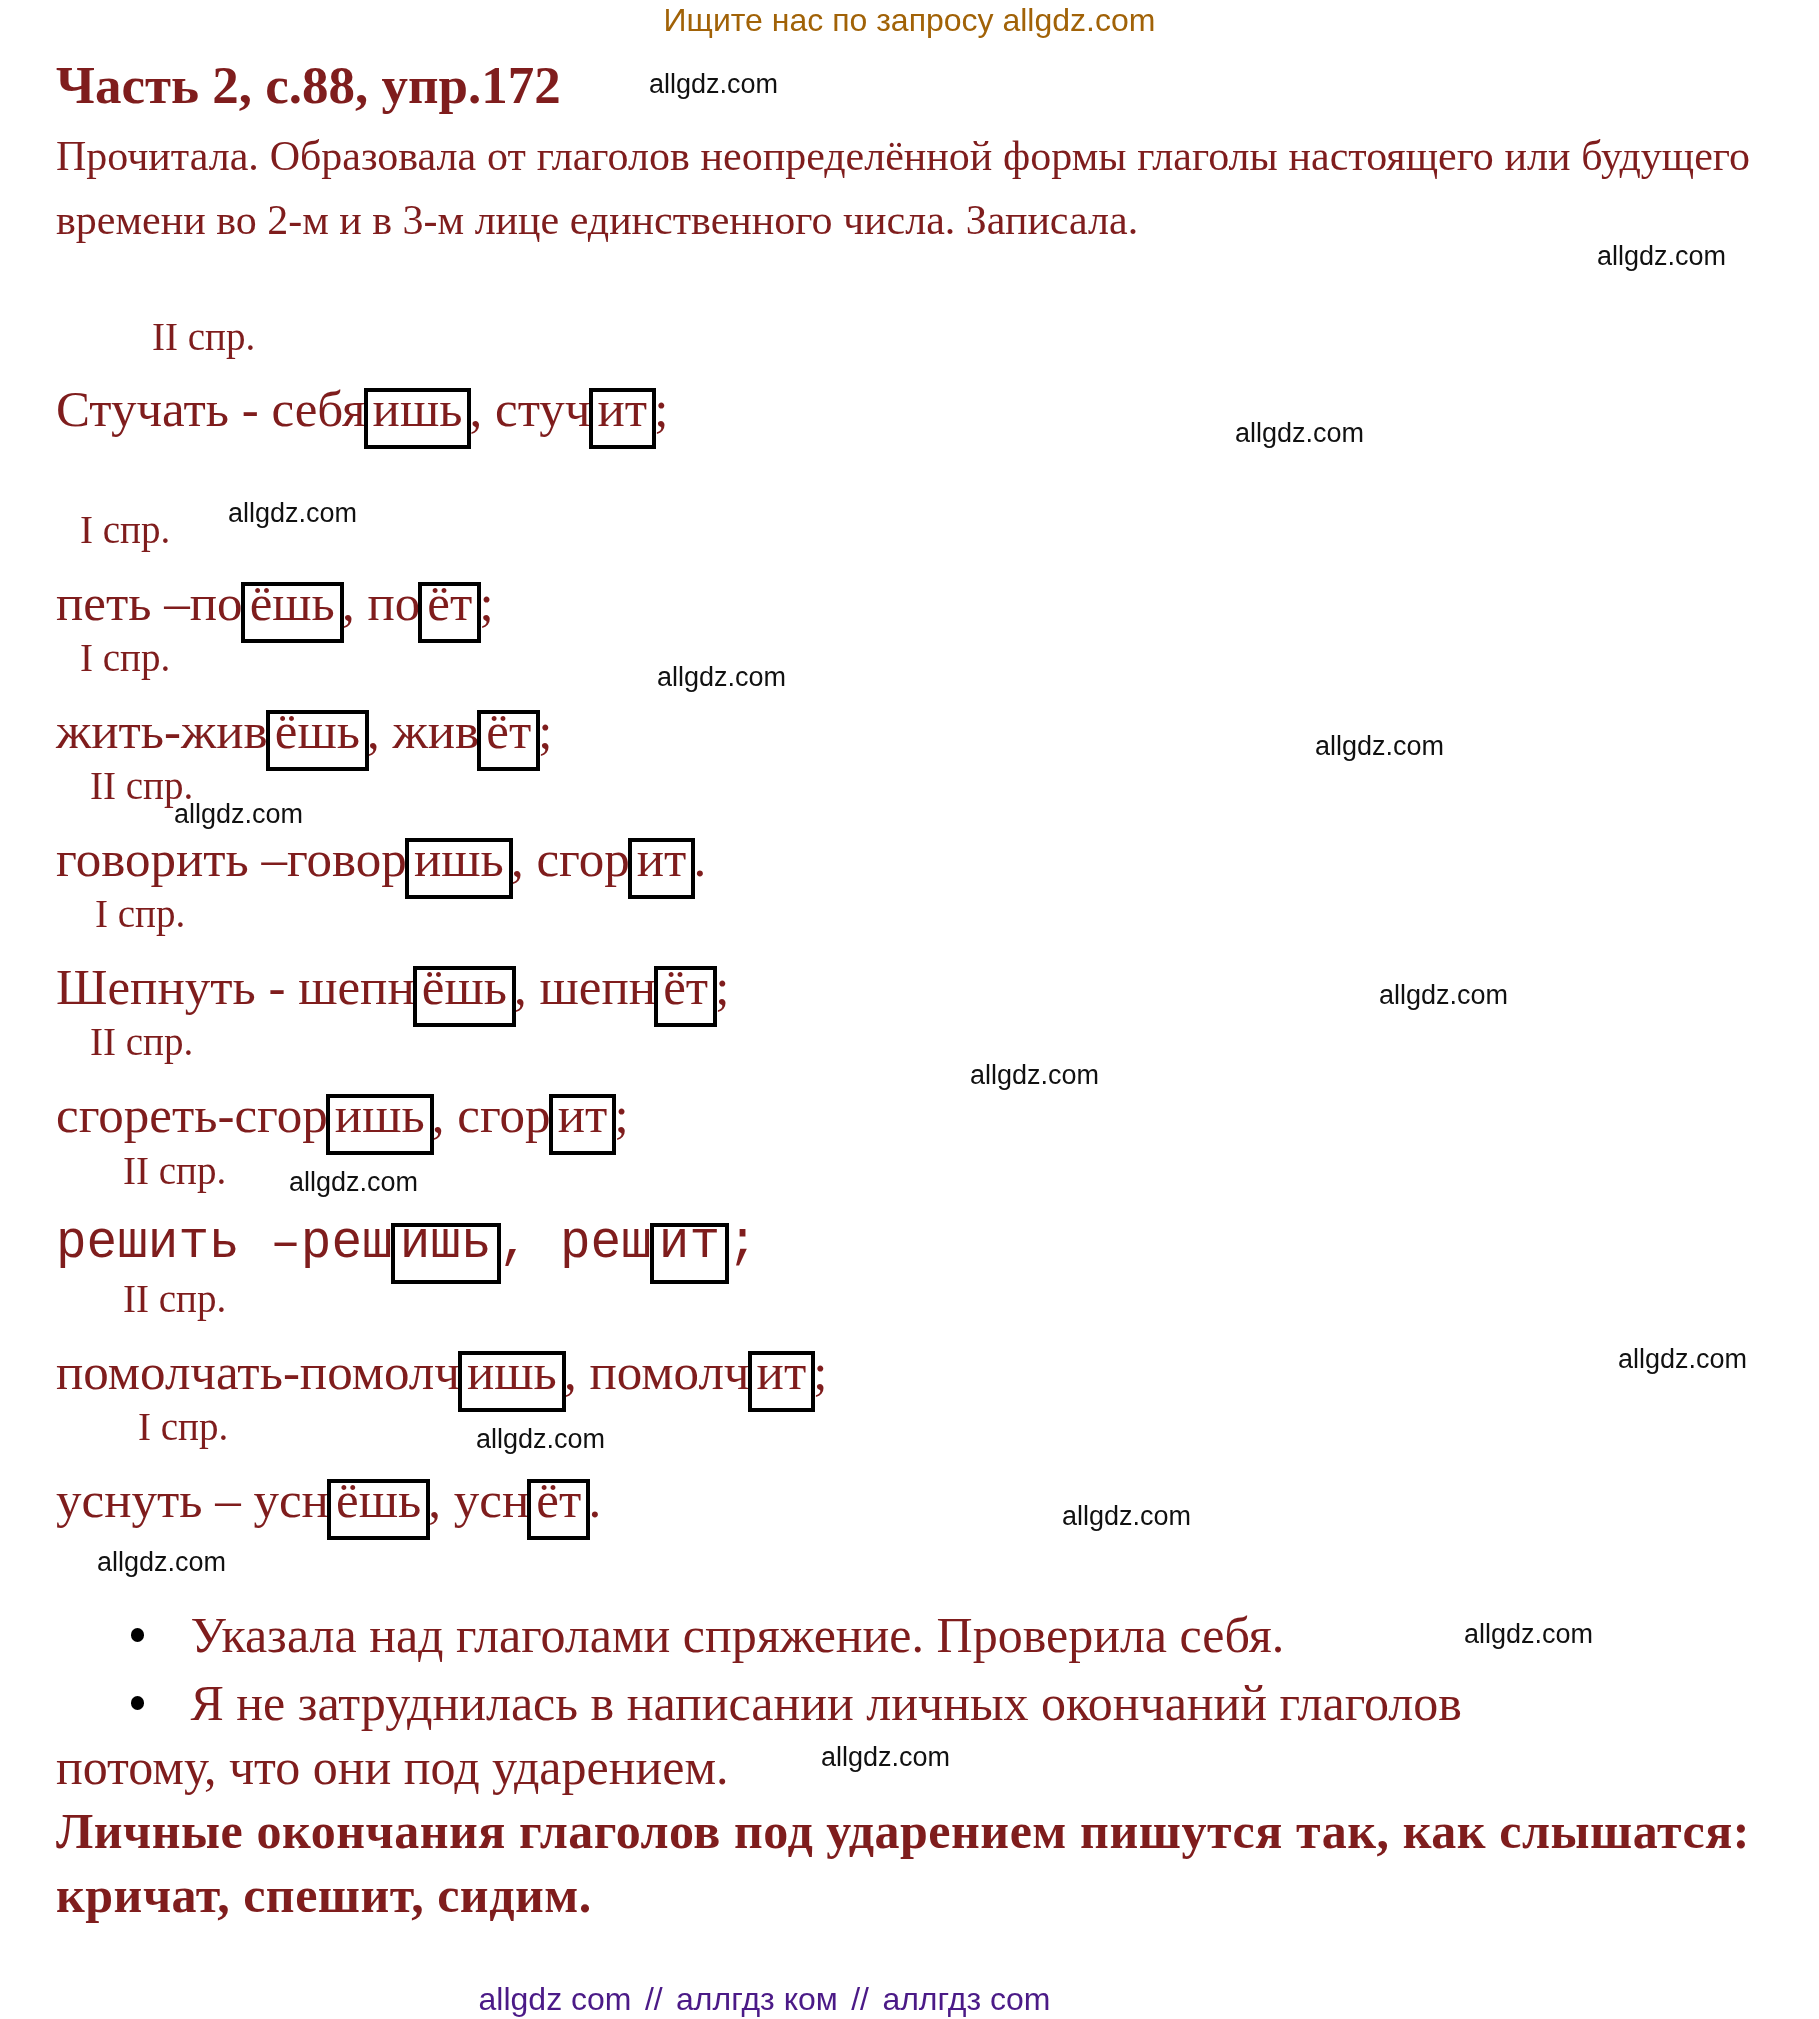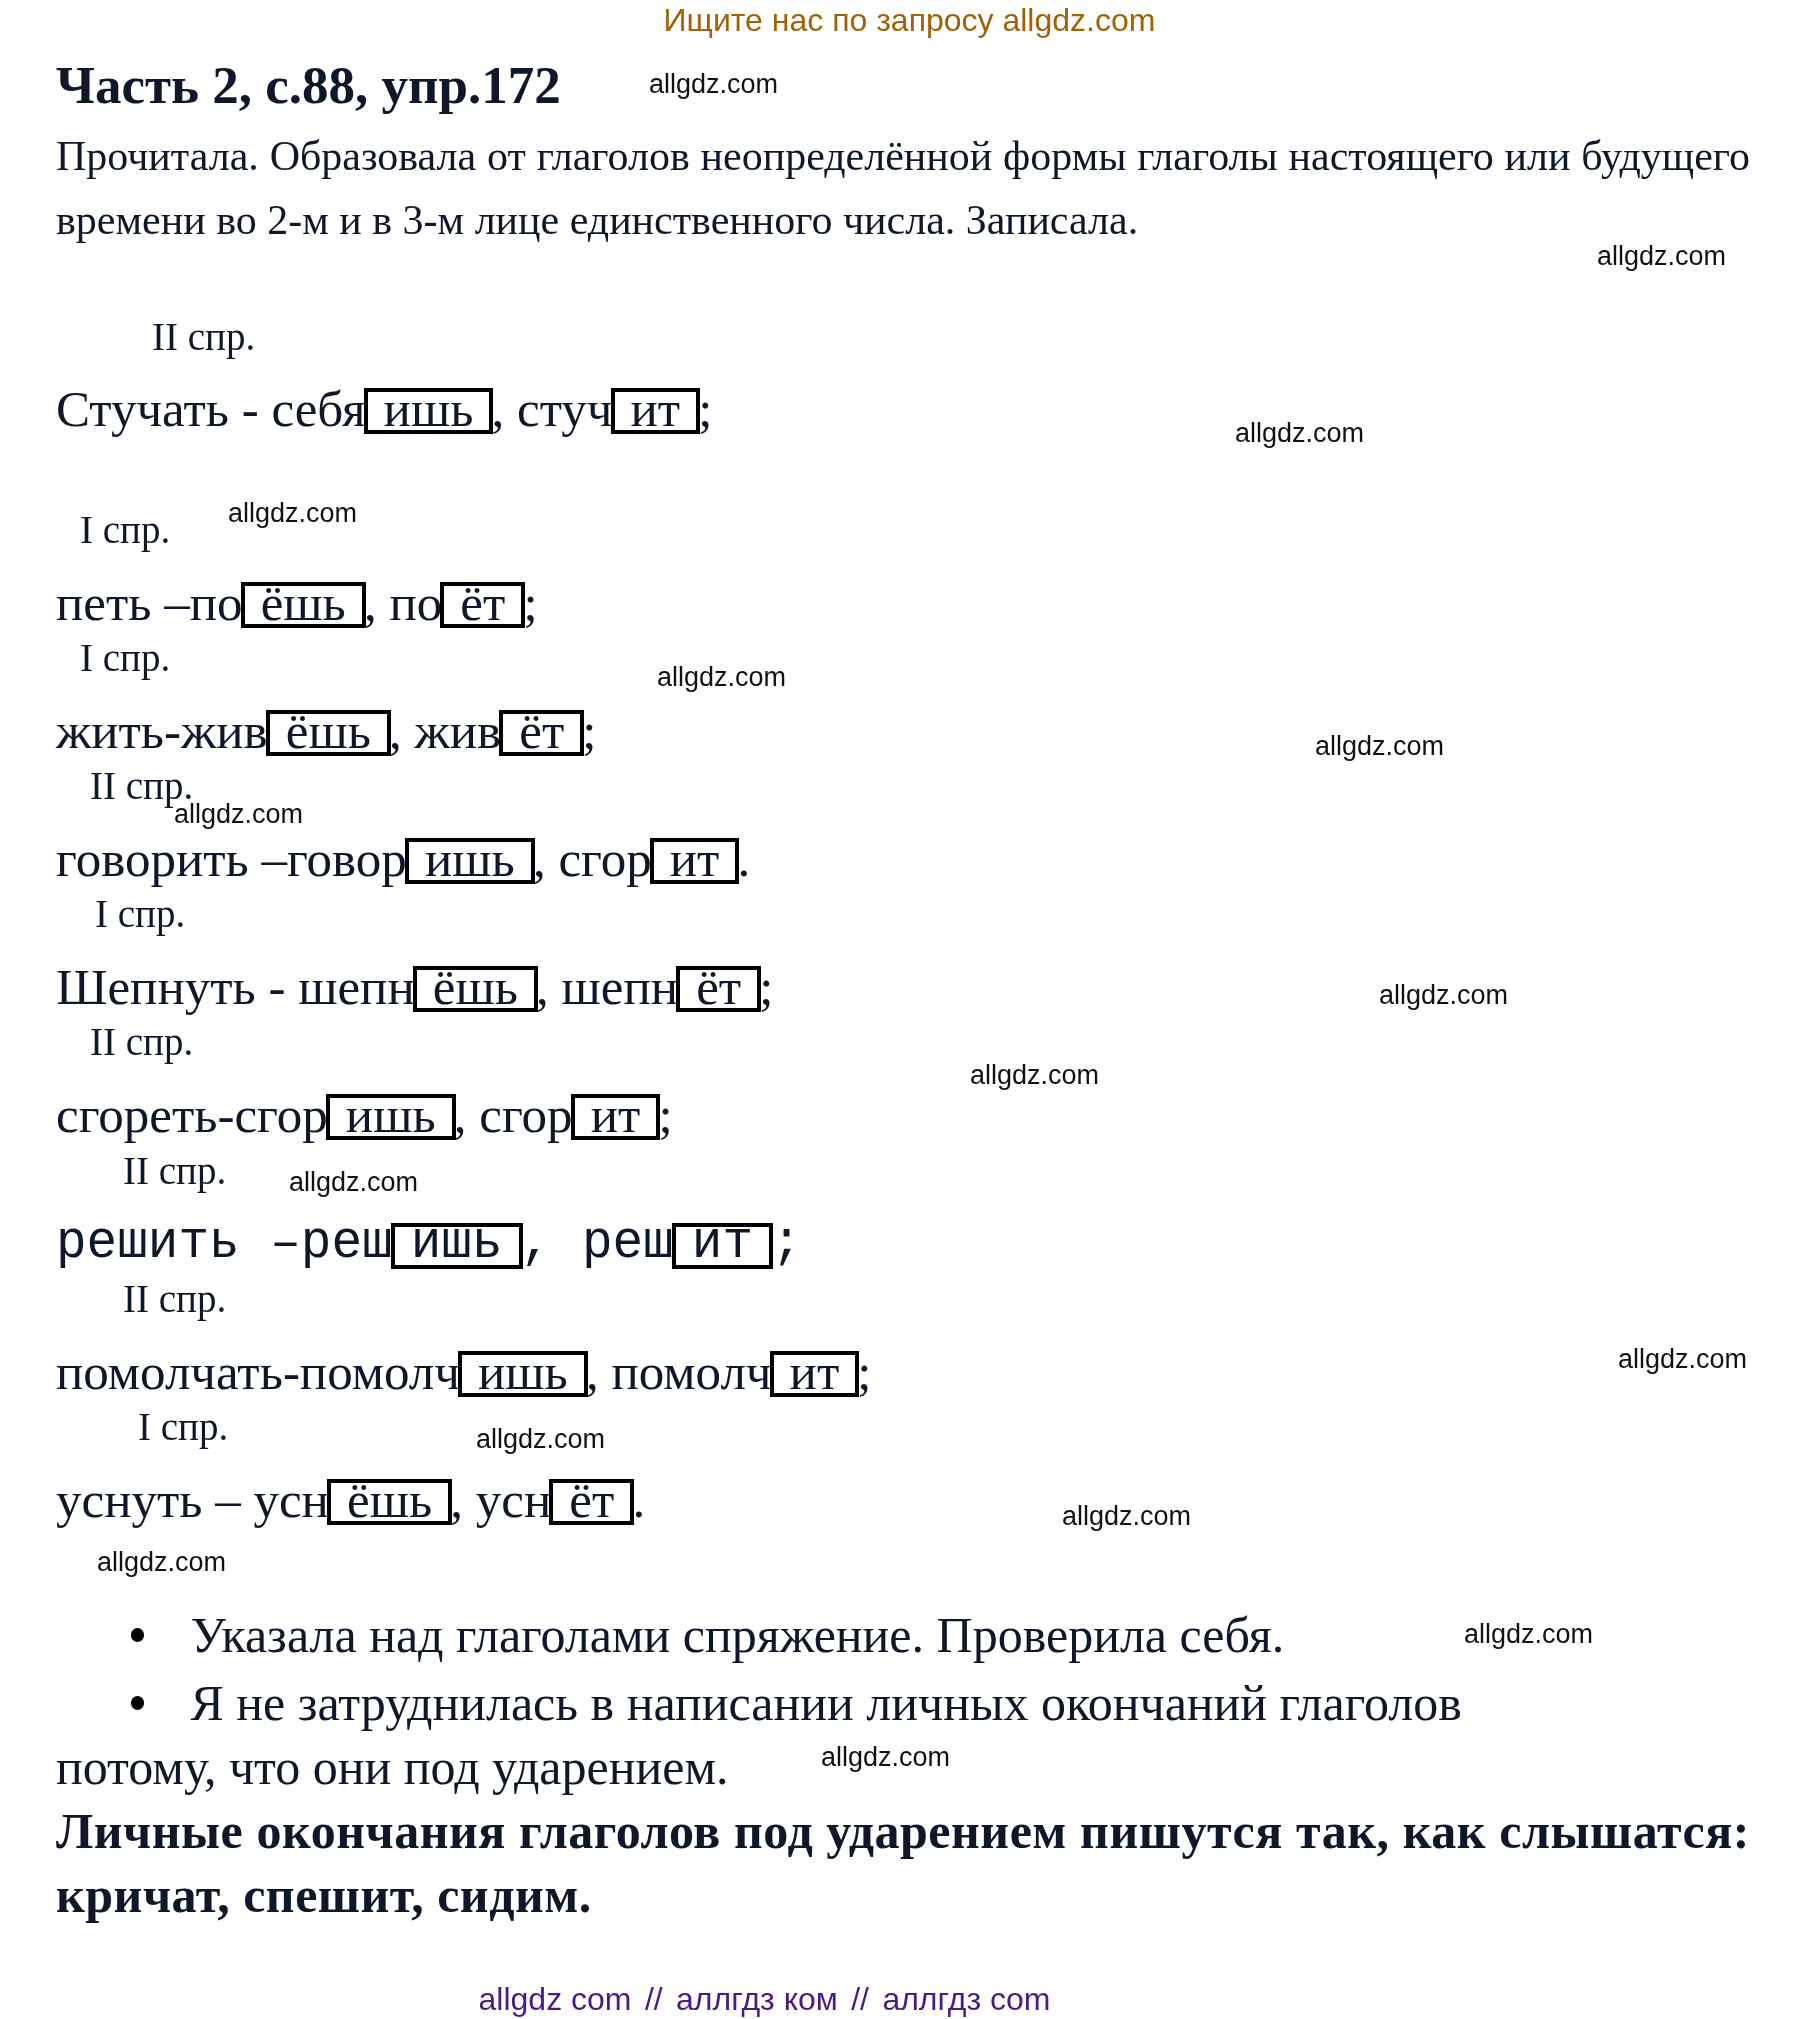--- a/index.html
+++ b/index.html
@@ -1,27 +1,27 @@
 <!DOCTYPE html>
 <html><head>
 <meta charset="utf-8">
 <style>
   html, body { margin: 0; padding: 0; background: #ffffff; }
   body { width: 1819px; height: 2020px; position: relative; overflow: hidden; }
-  .serif { font-family: "Liberation Serif", "DejaVu Serif", serif; color: #0f172a; }
+  .serif { font-family: "Liberation Serif", "DejaVu Serif", serif; color: #7f1d1d; }
   .sans { font-family: "Liberation Sans", "DejaVu Sans", sans-serif; }
   .abs { position: absolute; white-space: nowrap; }
 
   .top-banner { left: 0; width: 1819px; top: 1.9px; text-align: center; font-size: 32px; color: #a16207; }
   .title { left: 56px; top: 55px; font-size: 53px; font-weight: bold; }
   .intro { left: 56px; top: 124px; width: 1694px; font-size: 42px; line-height: 64px; text-align: justify; text-align-last: left; white-space: normal; }
 
   .conj { font-size: 39px; }
   .row { font-size: 51px; }
-  .box { display: inline-block; border: 4.8px solid #000; line-height: 50px; padding: 16px; margin: 0 -1.9px; box-sizing: border-box; vertical-align: baseline; position: relative; top: 7.6px; height: 46px; padding-top: 0; }
+  .box { display: inline-block; border: 4.8px solid #000; line-height: 50px; padding: 5px; margin: 0 -1.9px; box-sizing: border-box; vertical-align: baseline; position: relative; top: 7.6px; height: 61px; padding-top: 0; }
   .box span { position: relative; top: -7.6px; }
 
   .wm { font-size: 27px; color: #111; }
 
   .bullet-line { font-size: 50px; }
   .bullet-dot { display: inline-block; width: 13.4px; height: 13.4px; background: #000; border-radius: 50%; margin-right: 46px; vertical-align: middle; position: relative; top: -5.7px; }
   .rule { left: 56px; top: 1799px; width: 1694px; font-size: 50px; font-weight: bold; line-height: 64px; text-align: justify; text-align-last: left; white-space: normal; letter-spacing: 0.5px; }
 
   .footer { left: 0; width: 1529px; top: 1981px; text-align: center; font-size: 32px; color: #4b1a87; }
   .footer .sep { margin: 0 13.4px; }

